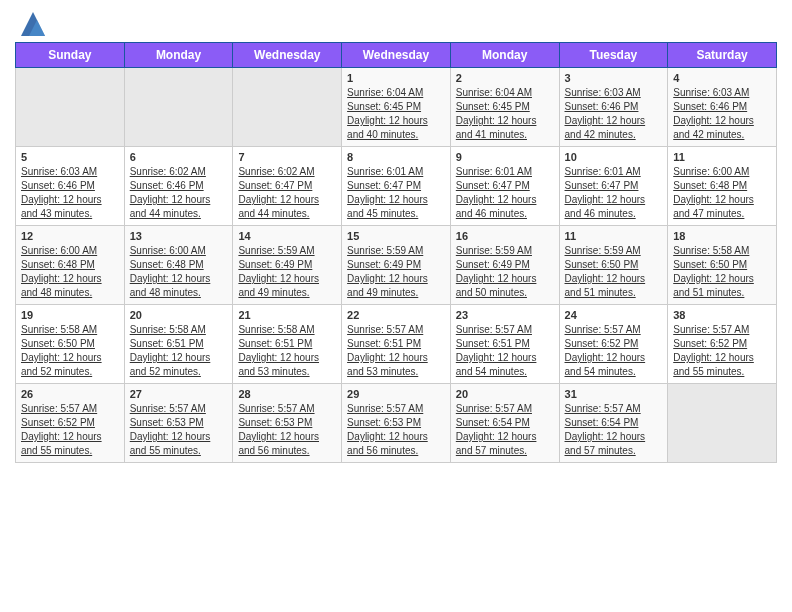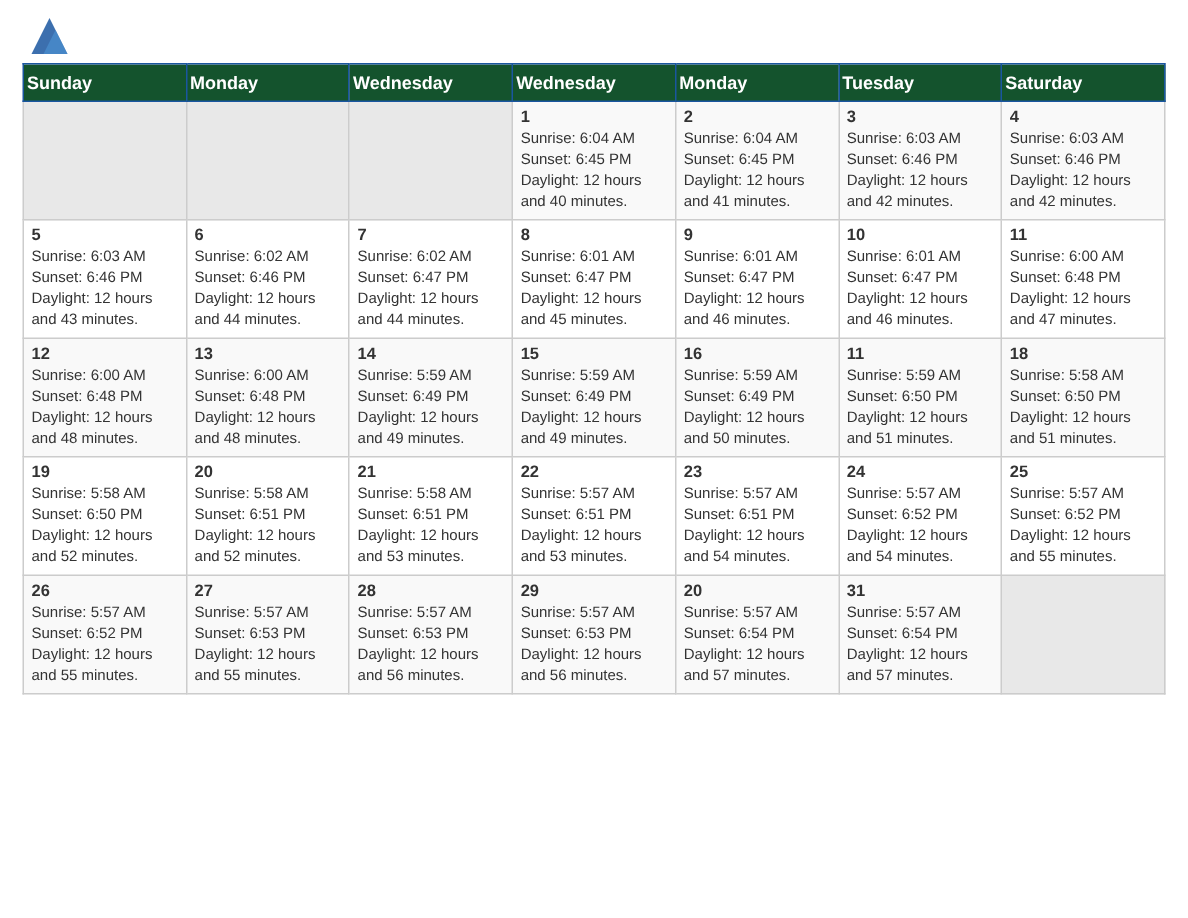--- a/index.html
+++ b/index.html
@@ -55,24 +55,24 @@
     .subtitle {
       font-size: 16px;
       color: #333;
     }
     table {
       width: 100%;
       border-collapse: collapse;
       font-size: 10.5px;
     }
     thead tr th {
-      background: #14532d;
+      background: #8b5cf6;
       color: #fff;
       padding: 5px 2px;
-      text-align: left;
+      text-align: center;
       font-size: 12px;
       font-weight: bold;
       border: 1px solid #1a56a0;
     }
     tbody tr td {
       border: 1px solid #ccc;
       padding: 4px 5px;
       vertical-align: top;
       width: calc(100% / 7);
       height: 78px;
@@ -88,20 +88,21 @@
     }
     .day-number {
       font-weight: bold;
       font-size: 11px;
       display: block;
       margin-bottom: 2px;
     }
     .day-info {
       line-height: 1.4;
       font-size: 10px;
+      text-decoration: underline;
     }
     .empty-cell {
       background: #e8e8e8 !important;
     }
   </style>
 </head>
 <body>
 
 <div class="container">
   <div class="header-top">
@@ -306,21 +307,21 @@
 and 54 minutes.</div>
           </td>
           <td>
             <span class="day-number">24</span>
             <div class="day-info" style="white-space: pre-line;">Sunrise: 5:57 AM
 Sunset: 6:52 PM
 Daylight: 12 hours
 and 54 minutes.</div>
           </td>
           <td>
-            <span class="day-number">25</span>
+            <span class="day-number">38</span>
             <div class="day-info" style="white-space: pre-line;">Sunrise: 5:57 AM
 Sunset: 6:52 PM
 Daylight: 12 hours
 and 55 minutes.</div>
           </td>
         </tr>
         <tr>
           <td>
             <span class="day-number">26</span>
             <div class="day-info" style="white-space: pre-line;">Sunrise: 5:57 AM

